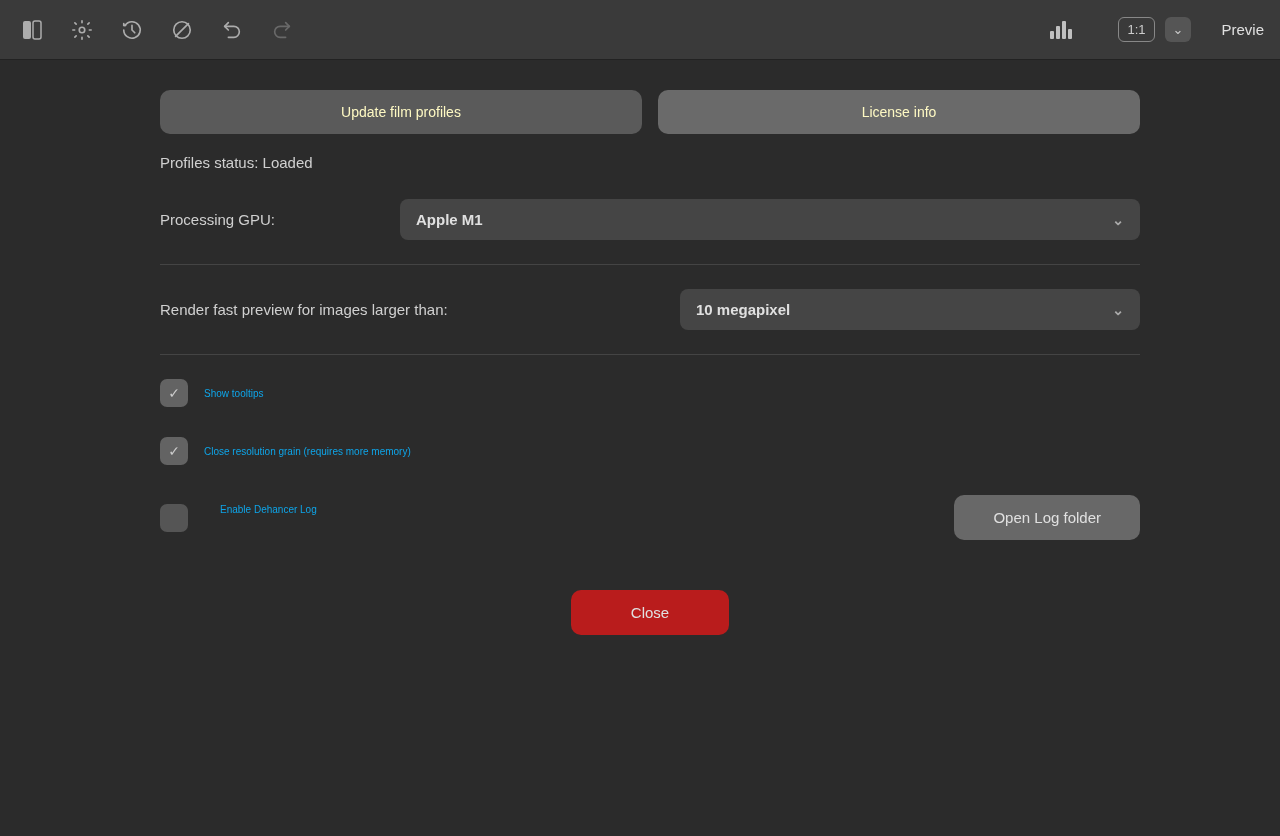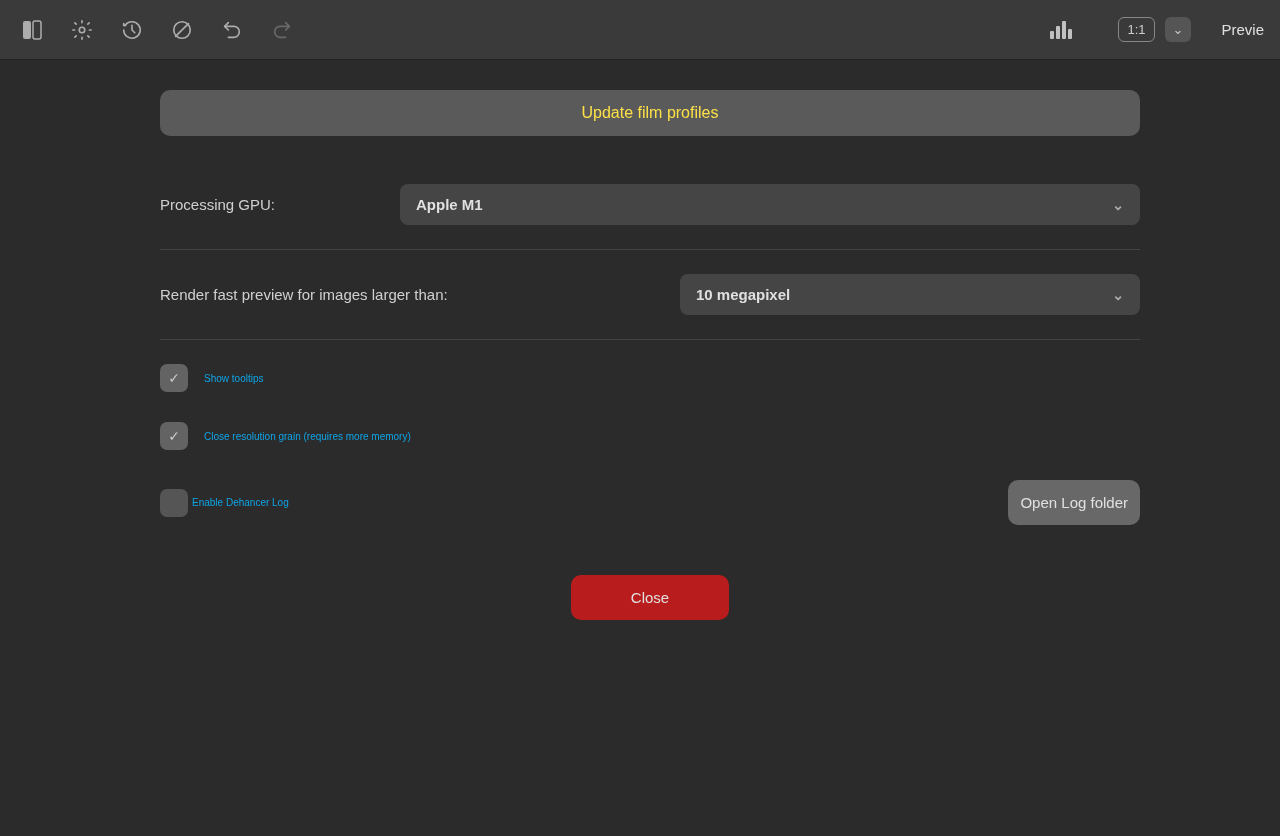--- a/index.html
+++ b/index.html
@@ -101,24 +101,24 @@
       display: flex;
       gap: 16px;
       margin-bottom: 20px;
     }
 
     .action-btn {
       flex: 1;
       padding: 14px 20px;
       border-radius: 10px;
       border: none;
-      font-size: 16px;
+      font-size: 14px;
       font-weight: 400;
       cursor: pointer;
-      color: #fde047;
+      color: #fef9c3;
       background: #5a5a5a;
     }
 
     .action-btn.active {
       background: #6a6a6a;
     }
 
     
     .status-row {
       display: flex;
@@ -209,30 +209,29 @@
     
     .log-row {
       display: flex;
       align-items: center;
       gap: 16px;
       margin-bottom: 50px;
     }
 
     .log-row-left {
       display: flex;
-      align-items: center;
-      gap: 4px;
+      gap: 32px;
       flex: 1;
     }
 
     .open-log-btn {
       background: #686868;
       border: none;
       border-radius: 10px;
-      padding: 14px 12px;
+      padding: 14px 39px;
       color: #e0e0e0;
       font-size: 15px;
       cursor: pointer;
     }
 
     
     .close-row {
       display: flex;
       justify-content: center;
     }
@@ -301,23 +300,25 @@
     <div class="one-to-one-btn">1:1</div>
     <div class="chevron-btn">⌄</div>
     <span class="preview-label">Previe</span>
   </div>
 </div>
 
 <div class="main">
 
   <div class="button-row">
     <button class="action-btn">Update film profiles</button>
+    <button class="action-btn active">License info</button>
   </div>
 
   <div class="status-row">
+    <div class="status-item">Profiles status: Loaded</div>
   </div>
 
   <div class="form-row">
     <span class="form-label">Processing GPU:</span>
     <div class="select-box">
       <span>Apple M1</span>
       <span class="chevron">⌄</span>
     </div>
   </div>
 

